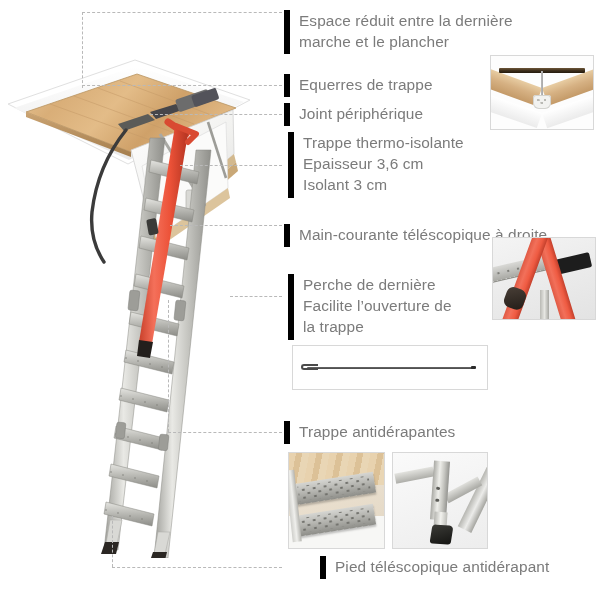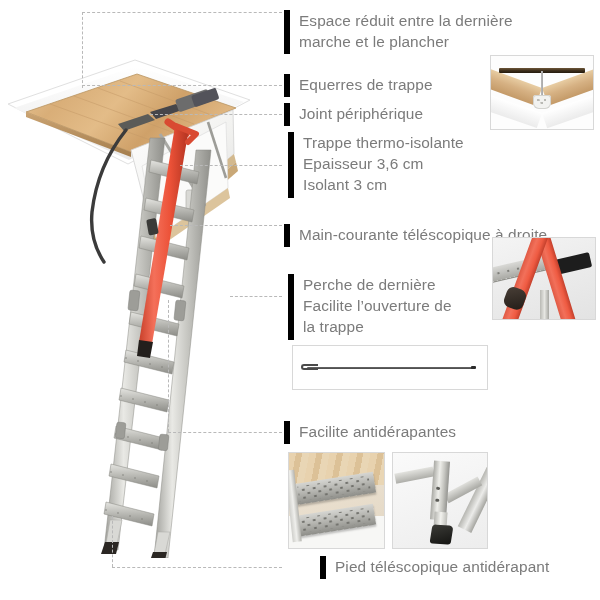--- a/index.html
+++ b/index.html
@@ -375,21 +375,21 @@
   <div class="callout" style="left:288px; top:132px; height:66px;">Trappe thermo-isolante
 Epaisseur 3,6 cm
 Isolant 3 cm</div>
 
   <div class="callout" style="left:284px; top:214px; height:23px;margin-top:10px;">Main-courante téléscopique à droite</div>
 
   <div class="callout" style="left:288px; top:274px; height:66px;">Perche de dernière
 Facilite l’ouverture de
 la trappe</div>
 
-  <div class="callout" style="left:284px; top:421px; height:23px;">Facilite antidérapantes</div>
+  <div class="callout" style="left:284px; top:421px; height:23px;">Trappe antidérapantes</div>
 
   <div class="callout" style="left:292px; top:556px; height:23px;margin-left:28px;">Pied téléscopique antidérapant</div>
 
   <div class="photo" style="left:490px; top:55px; width:104px; height:75px;">
     <div class="p1-sky"></div>
     <div class="p1-raf-l"></div>
     <div class="p1-raf-r"></div>
     <div class="p1-beam"></div>
     <div class="p1-rod"></div>
     <div class="p1-ceil-l"></div>

